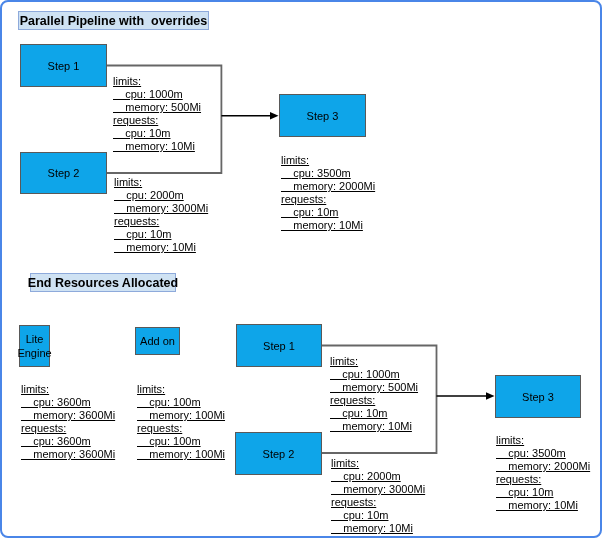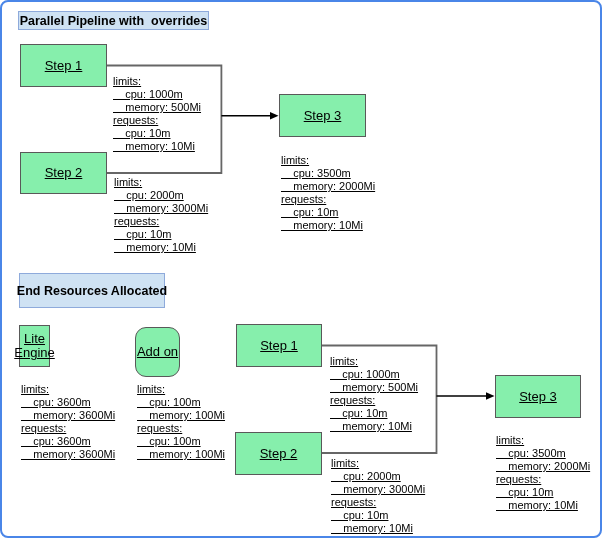--- a/index.html
+++ b/index.html
@@ -27,52 +27,51 @@
     background: var(--title-fill, #cfe2f3);
     border: 1px solid var(--title-border, #8eaadb);
     box-sizing: border-box;
     display: flex; align-items: center; justify-content: center;
     font-weight: bold;
     font-size: 12.5px;
     white-space: pre;
   }
   .node {
     position: absolute;
-    background: #86efac;
+    background: #0ea5e9;
     border: 1.5px solid #595959;
     box-sizing: border-box;
     display: flex; align-items: center; justify-content: center;
     text-align: center;
-    font-size: 13px;
+    font-size: 11px;
     line-height: 14px;
     white-space: pre;
-    text-decoration: underline;
   }
   .res {
     position: absolute;
     font-size: 11px;
     line-height: 13px;
     white-space: pre;
     text-decoration: underline;
   }
   svg.connectors {
     position: absolute; left: 0; top: 0;
     pointer-events: none;
   }
   
   .p-step1 { left: 20px;  top: 44px;  width: 87px; height: 43px; }
   .p-step2 { left: 20px;  top: 152px; width: 87px; height: 42px; }
   .p-step3 { left: 279px; top: 94px;  width: 87px; height: 43px; }
   .e-lite  { left: 19px;  top: 325px; width: 31px; height: 42px; }
-  .e-addon { left: 135px; top: 327px; width: 45px; height: 50px; border-radius: 11px; }
+  .e-addon { left: 135px; top: 327px; width: 45px; height: 28px; }
   .e-step1 { left: 236px; top: 324px; width: 86px; height: 43px; }
   .e-step2 { left: 235px; top: 432px; width: 87px; height: 43px; }
   .e-step3 { left: 495px; top: 375px; width: 86px; height: 43px; }
   .t-pipeline { left: 18px; top: 11px;  width: 191px; height: 19px; }
-  .t-end      { left: 19px; top: 273px; width: 146px; height: 35px; }
+  .t-end      { left: 30px; top: 273px; width: 146px; height: 19px; }
   
   .r-p1 { left: 113px; top: 75px; }
   .r-p2 { left: 114px; top: 176px; }
   .r-p3 { left: 281px; top: 154px; }
   .r-el { left: 21px;  top: 383px; }
   .r-ea { left: 137px; top: 383px; }
   .r-e1 { left: 330px; top: 355px; }
   .r-e2 { left: 331px; top: 457px; }
   .r-e3 { left: 496px; top: 434px; }
 </style>

